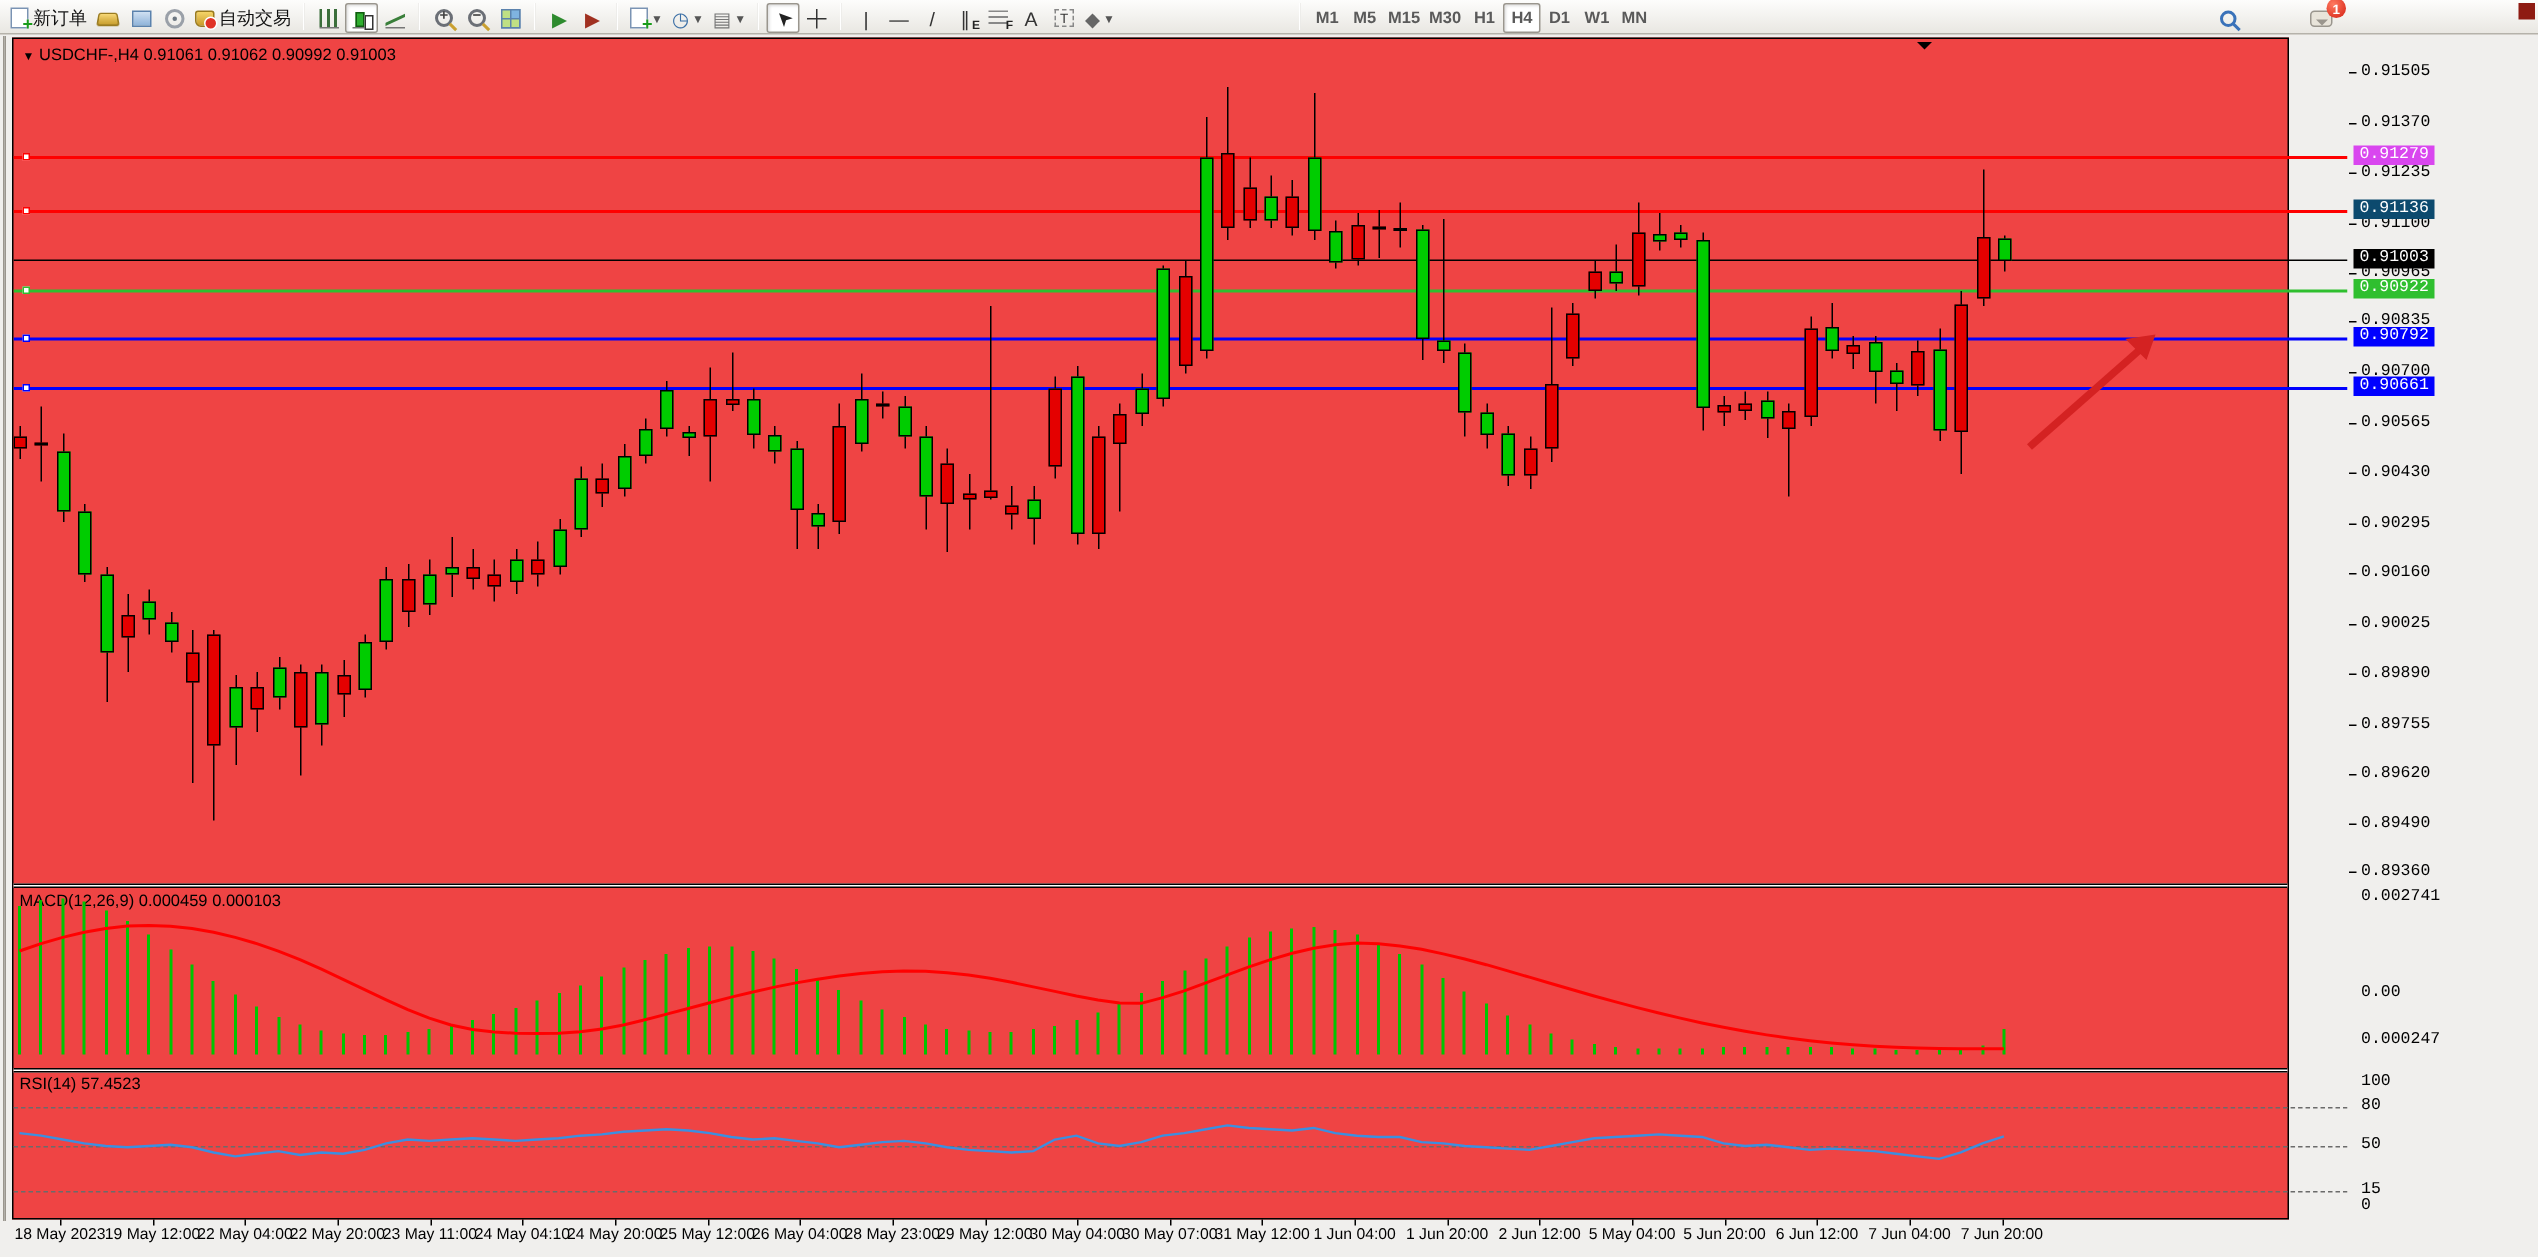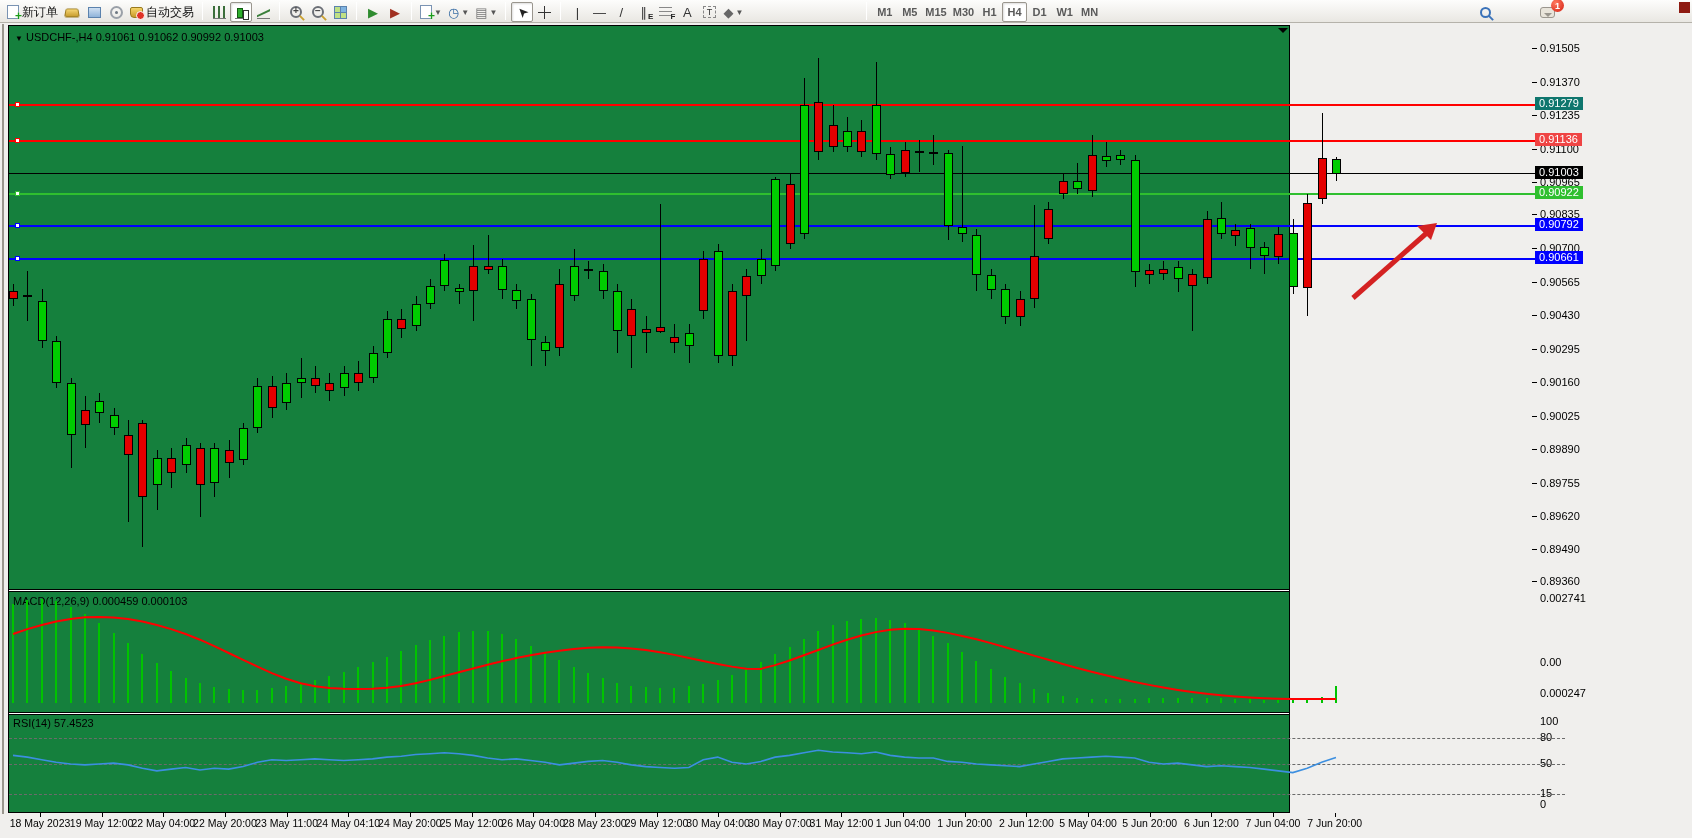--- a/index.html
+++ b/index.html
@@ -64,27 +64,27 @@
     right:-5px; bottom:-3px; transform:rotate(45deg); }
   .i-chat { width:15px; height:11px; background:#e8e4da; border:1px solid #9a968e;
     border-radius:3px; position:relative; }
   .i-chat:before { content:""; position:absolute; left:3px; bottom:-4px;
     border:4px solid transparent; border-top-color:#9a968e; }
   .badge { position:absolute; right:-7px; top:-4px; width:13px; height:13px; border-radius:50%;
     background:radial-gradient(circle at 35% 30%,#ff7a60,#d41f12); color:#fff; font-size:9px;
     font-weight:bold; display:flex; align-items:center; justify-content:center; }
   .tf-btn { min-width:25px; font-weight:bold; font-size:11px; color:#5a5a5a; }
   
-  #plot { position:absolute; left:8px; top:25px; width:1282px; height:788px;
-    background:#15803d; border:1px solid #000; }
+  #plot { position:absolute; left:8px; top:25px; width:1518px; height:788px;
+    background:#ef4444; border:1px solid #000; }
   #leftedge { position:absolute; left:2px; top:24px; width:2px; height:790px;
     background:#fff; border-left:1px solid #9a968e; border-right:1px solid #9a968e; }
   .panel-sep { position:absolute; left:0; width:100%; height:3px;
     border-top:1px solid #000; border-bottom:1px solid #000; background:#fff; }
-  #price-axis { position:absolute; left:1532px; top:25px; width:127px; height:788px; background:#f0efed00; }
+  #price-axis { position:absolute; left:1566px; top:25px; width:127px; height:788px; background:#f0efed00;font-family:Liberation Mono, monospace; }
   .tick-label { position:absolute; left:8px; font-size:11px; color:#000; white-space:nowrap; }
   .tick-dash { position:absolute; left:0; width:5px; height:1px; background:#000; }
   .lvl-box { position:absolute; left:3px; font-size:11px; color:#fff; padding:0px 4px 1px 4px;
     white-space:nowrap; }
   .hline { position:absolute; left:0; }
   .handle { position:absolute; width:5px; height:5px; background:#fff; border:1px solid; }
   #title { position:absolute; left:6px; top:5px; font-size:11px; color:#000; }
   .ind-label { position:absolute; left:4px; font-size:11px; color:#000; }
   .candle-wick { position:absolute; width:1px; background:#000; }
   .candle-body { position:absolute; border:1px solid #000; }
@@ -598,22 +598,22 @@
     <div class="tick-dash" style="top: 424.247px;"></div>
     <div class="tick-label" style="top: 418.247px;">0.89890</div>
     <div class="tick-dash" style="top: 457.788px;"></div>
     <div class="tick-label" style="top: 451.788px;">0.89755</div>
     <div class="tick-dash" style="top: 491.328px;"></div>
     <div class="tick-label" style="top: 485.328px;">0.89620</div>
     <div class="tick-dash" style="top: 523.627px;"></div>
     <div class="tick-label" style="top: 517.627px;">0.89490</div>
     <div class="tick-dash" style="top: 555.925px;"></div>
     <div class="tick-label" style="top: 549.925px;">0.89360</div>
-    <div class="lvl-box" style="top: 72.1497px; background: #0f766e;">0.91279</div>
-    <div class="lvl-box" style="top: 107.678px; background: #ef4444;">0.91136</div>
+    <div class="lvl-box" style="top: 72.1497px; background: #d946ef;">0.91279</div>
+    <div class="lvl-box" style="top: 107.678px; background: #0c4a6e;">0.91136</div>
     <div class="lvl-box" style="top: 140.722px; background: rgb(0, 0, 0);">0.91003</div>
     <div class="lvl-box" style="top: 160.846px; background: rgb(47, 191, 47);">0.90922</div>
     <div class="lvl-box" style="top: 193.145px; background: rgb(0, 0, 255);">0.90792</div>
     <div class="lvl-box" style="top: 225.692px; background: rgb(0, 0, 255);">0.90661</div>
     <div class="tick-label" style="top: 567.116px;">0.002741</div>
     <div class="tick-label" style="top: 631px;">0.00</div>
     <div class="tick-label" style="top: 638px; margin-top: 24px;">0.000247</div>
     <div class="tick-label" style="top: 690px;">100</div>
     <div class="tick-label" style="top: 706.2px;">80</div>
     <div class="tick-label" style="top: 732px;">50</div>

